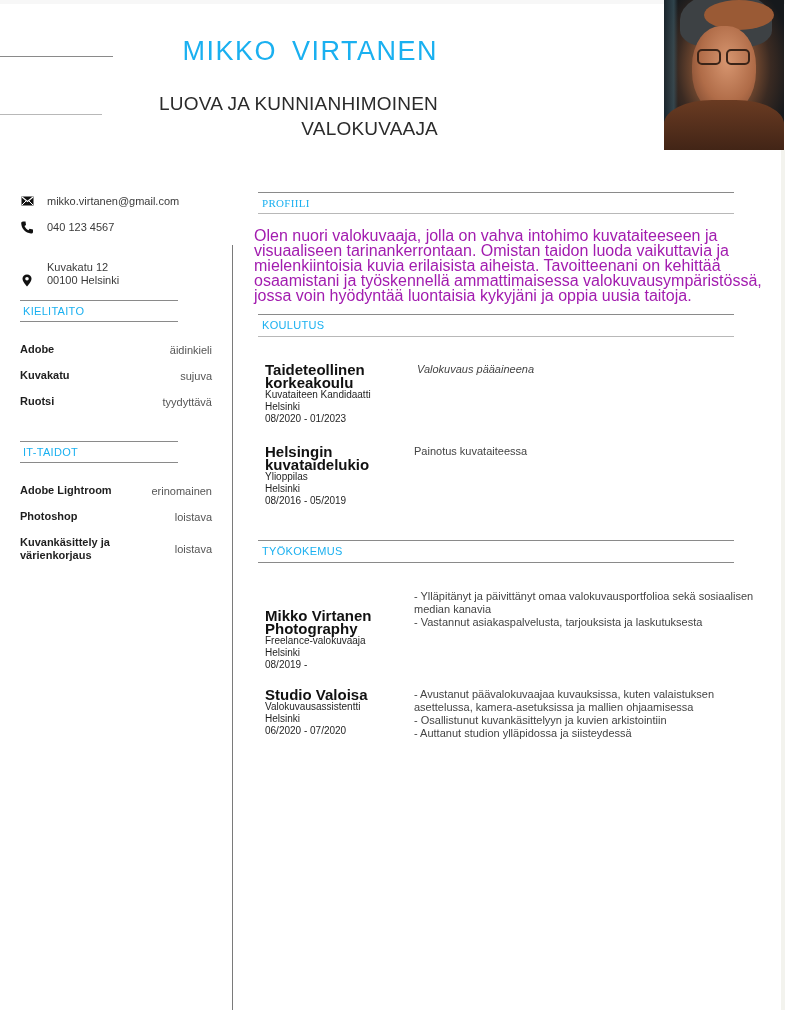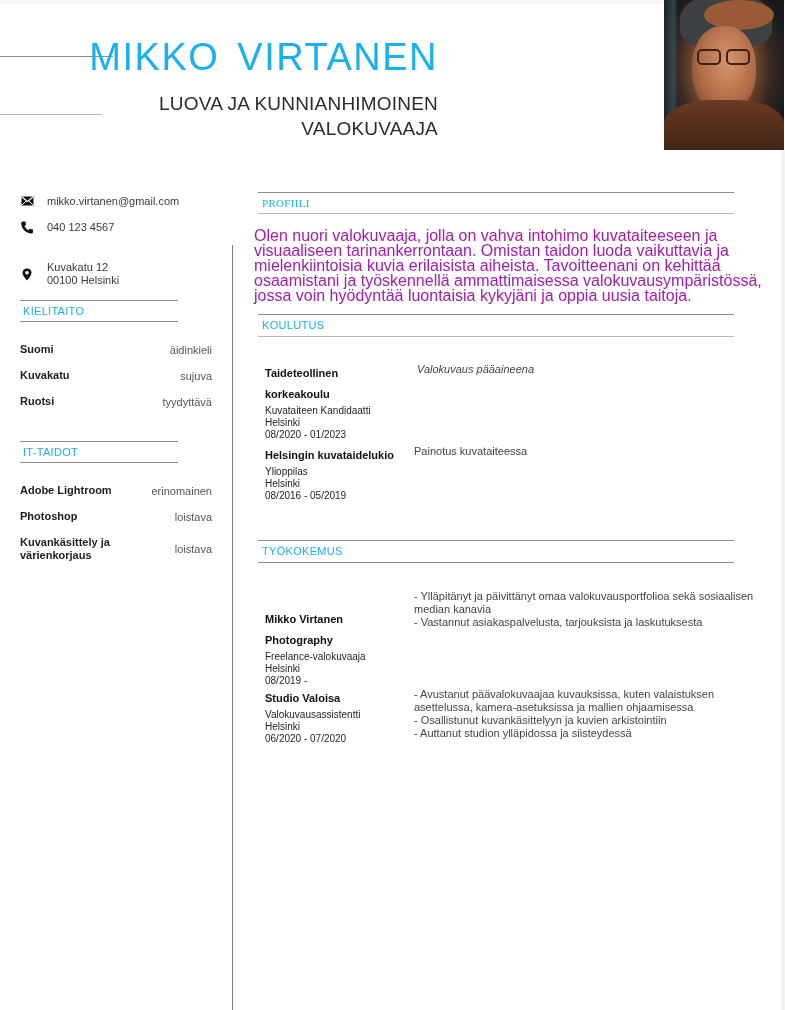--- a/index.html
+++ b/index.html
@@ -5,53 +5,53 @@
   * { margin: 0; padding: 0; box-sizing: border-box; }
   html, body { width: 785px; height: 1010px; background: #ffffff; overflow: hidden; }
   body { position: relative; font-family: "Liberation Sans", "DejaVu Sans", sans-serif; color: #2b2b2b; }
 
   .top-strip { position: absolute; left: 0; top: 0; width: 785px; height: 4px; background: #f7f7f7; }
   .right-strip { position: absolute; left: 781px; top: 150px; width: 4px; height: 860px; background: #f3f3ee; }
 
   .hline { position: absolute; height: 1px; background: #8a8a8a; }
   .hline.light { background: #b8b8b8; }
 
-  .name { position: absolute; right: 347px; top: 36px; font-size: 38px; letter-spacing: 1.5px; color: #1ab0f0; font-weight: normal; white-space: nowrap; word-spacing: 6px; }
+  .name { position: absolute; right: 347px; top: 36px; font-size: 27px; letter-spacing: 1.5px; color: #1ab0f0; font-weight: normal; white-space: nowrap; word-spacing: 6px; }
   .headline { position: absolute; right: 347px; top: 91px; width: 360px; text-align: right; font-size: 19px; line-height: 25px; color: #2b2b2b; letter-spacing: 0.2px; }
 
   .photo { position: absolute; left: 664px; top: 0; width: 120px; height: 150px; overflow: hidden;
     background: radial-gradient(ellipse at 50% 45%, #b87a55 0%, #8a5535 28%, #3a2a22 55%, #16191c 80%); }
   .photo .beanie { position: absolute; left: 16px; top: -8px; width: 92px; height: 55px; border-radius: 50% 50% 30% 30%; background: #3d4144; }
   .photo .face { position: absolute; left: 28px; top: 26px; width: 64px; height: 88px; border-radius: 45% 45% 48% 48%; background: radial-gradient(ellipse at 55% 40%, #d79670 0%, #b06c48 55%, #6b3d28 100%); }
   .photo .hair { position: absolute; left: 40px; top: 0px; width: 70px; height: 30px; border-radius: 50%; background: #9a5a35; }
   .photo .glass-l, .photo .glass-r { position: absolute; top: 49px; width: 24px; height: 16px; border: 2px solid #3a2418; border-radius: 5px; }
   .photo .glass-l { left: 33px; }
   .photo .glass-r { left: 62px; }
   .photo .coat { position: absolute; left: 0; top: 100px; width: 120px; height: 60px; border-radius: 40% 40% 0 0; background: linear-gradient(180deg, #6a3b22, #3a2014); }
   .photo .rim { position: absolute; left: 0; top: 0; width: 14px; height: 150px; background: linear-gradient(90deg, #1c2a33, #3a5560 70%, transparent); opacity: .7; }
 
   
-  .contact-row { position: absolute; left: 20px; display: flex; align-items: center; font-size: 11px; color: #3a3a3a; }
+  .contact-row { position: absolute; left: 20px; display: flex; align-items: flex-end; font-size: 11px; color: #3a3a3a; }
   .contact-row .icon { width: 14px; height: 14px; margin-right: 13px; display: flex; align-items: center; justify-content: center; }
   .contact-row .text { line-height: 13px; }
 
   .side-title { position: absolute; left: 23px; font-size: 11px; color: #1ab0f0; letter-spacing: 0.3px; text-align: center; }
 
   .kv-row { position: absolute; left: 20px; width: 192px; display: flex; justify-content: space-between; align-items: center; font-size: 11px; }
   .kv-row .k { font-weight: bold; color: #1e1e1e; line-height: 13px; }
   .kv-row .v { color: #555; }
 
   .vdivider { position: absolute; left: 232px; top: 245px; width: 1px; height: 765px; background: #7a7a7a; }
 
   
   .sec-title { position: absolute; left: 262px; font-size: 11px; color: #1ab0f0; letter-spacing: 0.3px; }
   .profile-text { position: absolute; left: 254px; top: 228px; width: 510px; font-size: 16px; line-height: 15px; color: #a21caf; }
 
   .entry-left { position: absolute; left: 265px; width: 140px; font-size: 10px; line-height: 12px; color: #1e1e1e; }
-  .entry-left .title { font-weight: bold; font-size: 11px; line-height: 21px; color: #111; }
+  .entry-left .title { font-weight: bold; font-size: 15px; line-height: 13px; color: #111; }
   .entry-right { position: absolute; font-size: 11px; line-height: 13px; color: #444; }
   .bullets { position: absolute; left: 414px; width: 355px; font-size: 11px; line-height: 13px; color: #444; }
 </style>
 </head>
 <body>
 
 <div class="top-strip"></div>
 <div class="right-strip"></div>
 
 <div class="hline" style="left:0;top:56px;width:113px;"></div>
@@ -99,21 +99,21 @@
     <span>Kuvakatu 12</span><br>
     <span>00100 Helsinki</span>
   </span>
 </div>
 
 <div class="hline" style="left:20px;top:300px;width:158px;"></div>
 <div class="side-title" style="top:305px;">KIELITAITO</div>
 <div class="hline" style="left:20px;top:321px;width:158px;"></div>
 
 <div class="kv-row" style="top:343px;">
-  <span class="k">Suomi</span>
+  <span class="k">Adobe</span>
   <span class="v">äidinkieli</span>
 </div>
 <div class="kv-row" style="top:369px;">
   <span class="k">Kuvakatu</span>
   <span class="v">sujuva</span>
 </div>
 <div class="kv-row" style="top:395px;">
   <span class="k">Ruotsi</span>
   <span class="v">tyydyttävä</span>
 </div>

